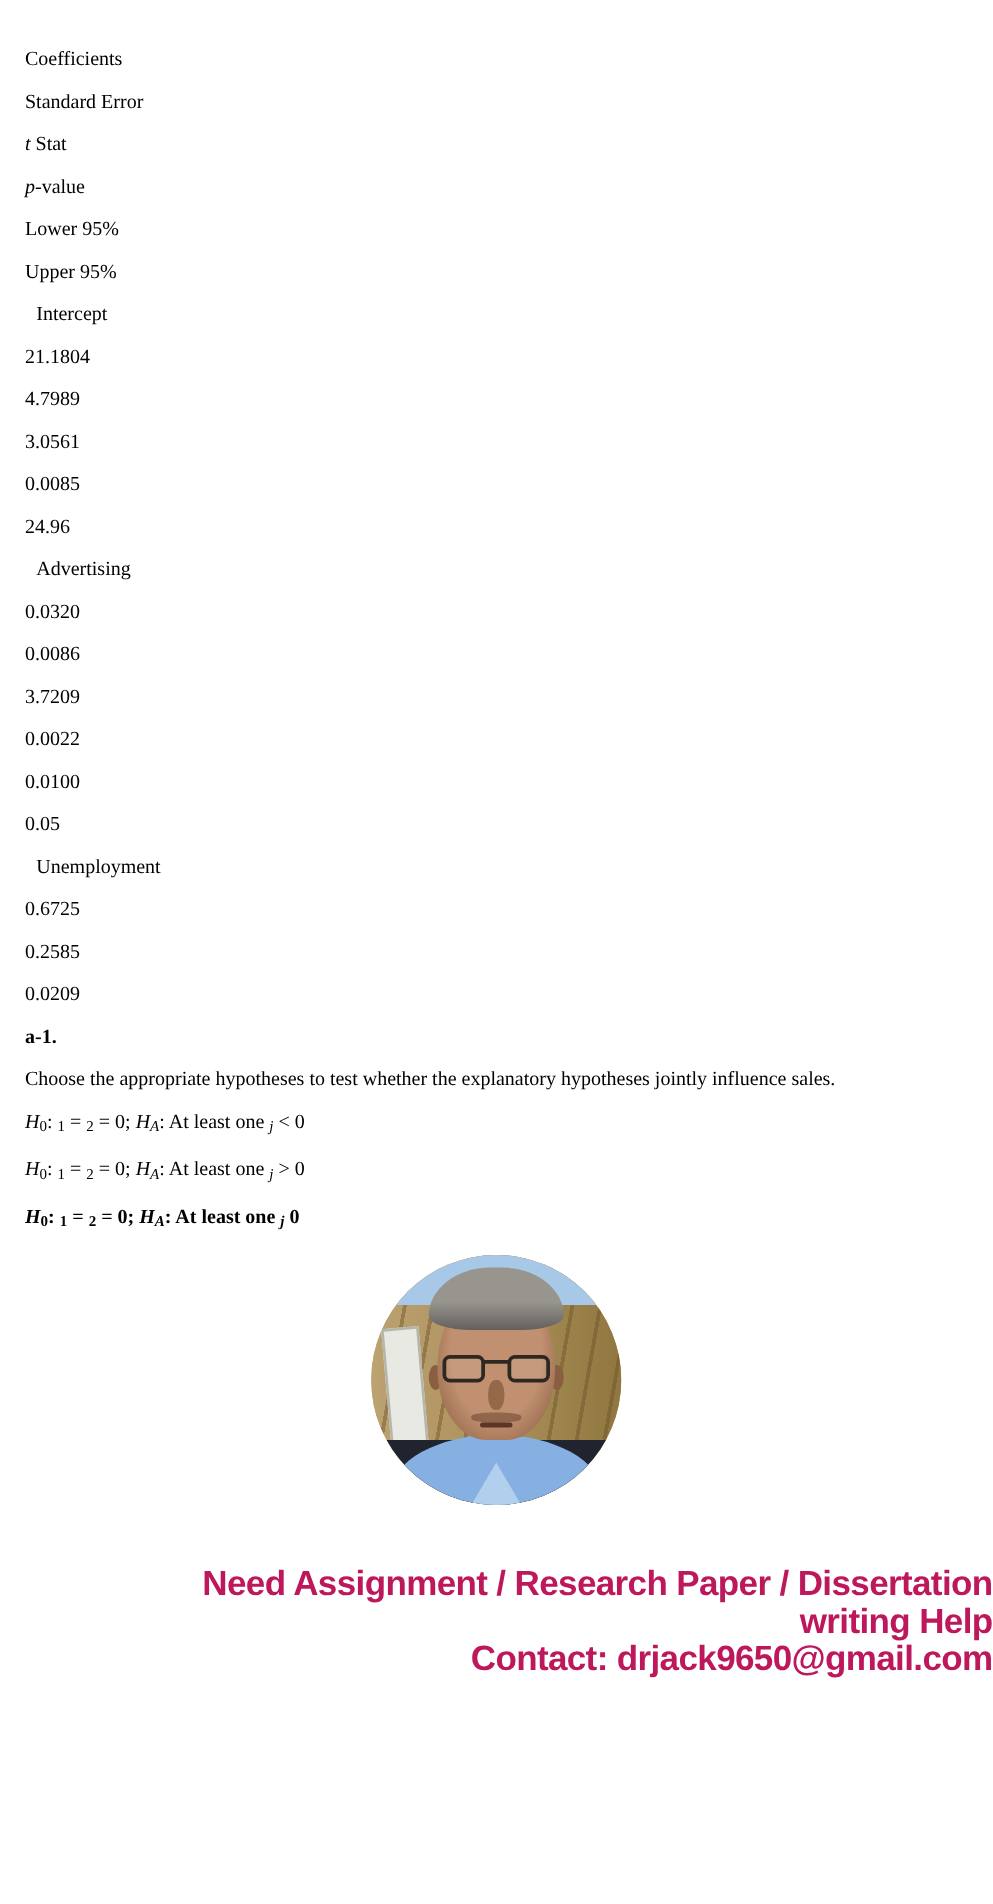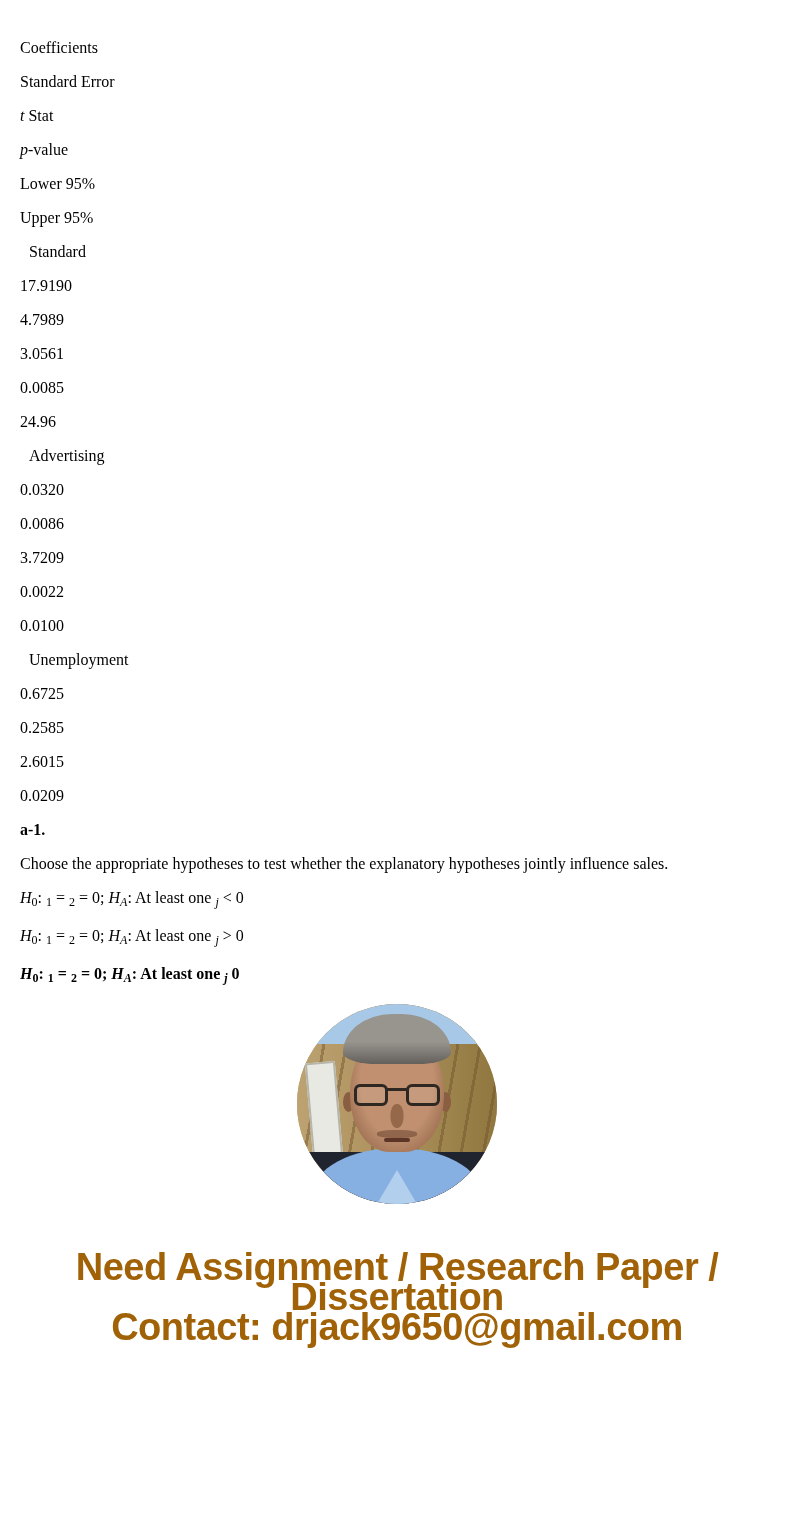--- a/index.html
+++ b/index.html
@@ -44,50 +44,50 @@
     border-radius:6px; background:rgba(255,245,235,.10); box-sizing:border-box; }
   .p-lens.left { left:0; } .p-lens.right { right:0; }
   .p-bridge { position:absolute; left:33px; top:4px; width:20px; height:3px; background:var(--c-glasses,#2e2722); }
   .p-nose { left:50%; transform:translateX(-50%); top:100px; width:13px; height:24px;
     background:var(--c-skin-shadow,#8a5e40); border-radius:45%; opacity:.8; }
   .p-stache { left:50%; transform:translateX(-50%); top:126px; width:40px; height:8px;
     background:rgba(95,60,40,.5); border-radius:40%; }
   .p-mouth { left:50%; transform:translateX(-50%); top:134px; width:26px; height:4px;
     background:#5c3526; border-radius:2px; }
 
-  .footer { margin-top:48px; text-align:center; font-family:"Liberation Sans", sans-serif;
-    font-weight:bold; font-size:38px; line-height:30px; letter-spacing:-0.5px; color:#a16207;
+  .footer { margin-top:48px; text-align:right; font-family:"Liberation Sans", sans-serif;
+    font-weight:bold; font-size:28px; line-height:30px; letter-spacing:-0.5px; color:#be185d;
     font-stretch:condensed; }
 </style>
 </head>
 <body>
 
 <div class="doc">
     <p class="line"><span>Coefficients</span></p>
     <p class="line"><span>Standard Error</span></p>
     <p class="line"><span class="it">t</span><span> Stat</span></p>
     <p class="line"><span class="it">p</span><span>-value</span></p>
     <p class="line"><span>Lower 95%</span></p>
     <p class="line"><span>Upper 95%</span></p>
-    <p class="line indent"><span>Standard</span></p>
-    <p class="line"><span>17.9190</span></p>
+    <p class="line indent"><span>Intercept</span></p>
+    <p class="line"><span>21.1804</span></p>
     <p class="line"><span>4.7989</span></p>
     <p class="line"><span>3.0561</span></p>
     <p class="line"><span>0.0085</span></p>
     <p class="line"><span>24.96</span></p>
     <p class="line indent"><span>Advertising</span></p>
     <p class="line"><span>0.0320</span></p>
     <p class="line"><span>0.0086</span></p>
     <p class="line"><span>3.7209</span></p>
     <p class="line"><span>0.0022</span></p>
     <p class="line"><span>0.0100</span></p>
+    <p class="line"><span>0.05</span></p>
     <p class="line indent"><span>Unemployment</span></p>
     <p class="line"><span>0.6725</span></p>
     <p class="line"><span>0.2585</span></p>
-    <p class="line"><span>2.6015</span></p>
     <p class="line"><span>0.0209</span></p>
     <p class="line bold"><span>a-1.</span></p>
     <p class="line"><span>Choose the appropriate hypotheses to test whether the explanatory hypotheses jointly influence sales.</span></p>
     <p class="line hyp"><span class="it">H</span><sub>0</sub><span>: </span><sub>1</sub><span> = </span><sub>2</sub><span> = 0; </span><span class="it">H</span><sub class="it">A</sub><span>: At least one </span><sub class="it">j</sub><span> &lt; 0</span></p>
     <p class="line hyp"><span class="it">H</span><sub>0</sub><span>: </span><sub>1</sub><span> = </span><sub>2</sub><span> = 0; </span><span class="it">H</span><sub class="it">A</sub><span>: At least one </span><sub class="it">j</sub><span> &gt; 0</span></p>
     <p class="line bold hyp"><span class="it">H</span><sub>0</sub><span>: </span><sub>1</sub><span> = </span><sub>2</sub><span> = 0; </span><span class="it">H</span><sub class="it">A</sub><span>: At least one </span><sub class="it">j</sub><span> 0</span></p>
   </div>
 
 <div class="photo-wrap">
   <div class="photo" title="Elderly man with gray hair and glasses wearing a light blue shirt">
@@ -108,14 +108,15 @@
       <div class="p-bridge"></div>
     </div>
     <div class="p-nose"></div>
     <div class="p-stache"></div>
     <div class="p-mouth"></div>
   </div>
 </div>
 
 <div class="footer">
   <div>Need Assignment / Research Paper / Dissertation</div>
+  <div>writing Help</div>
   <div>Contact: drjack9650@gmail.com</div>
 </div>
 
 </body></html>

